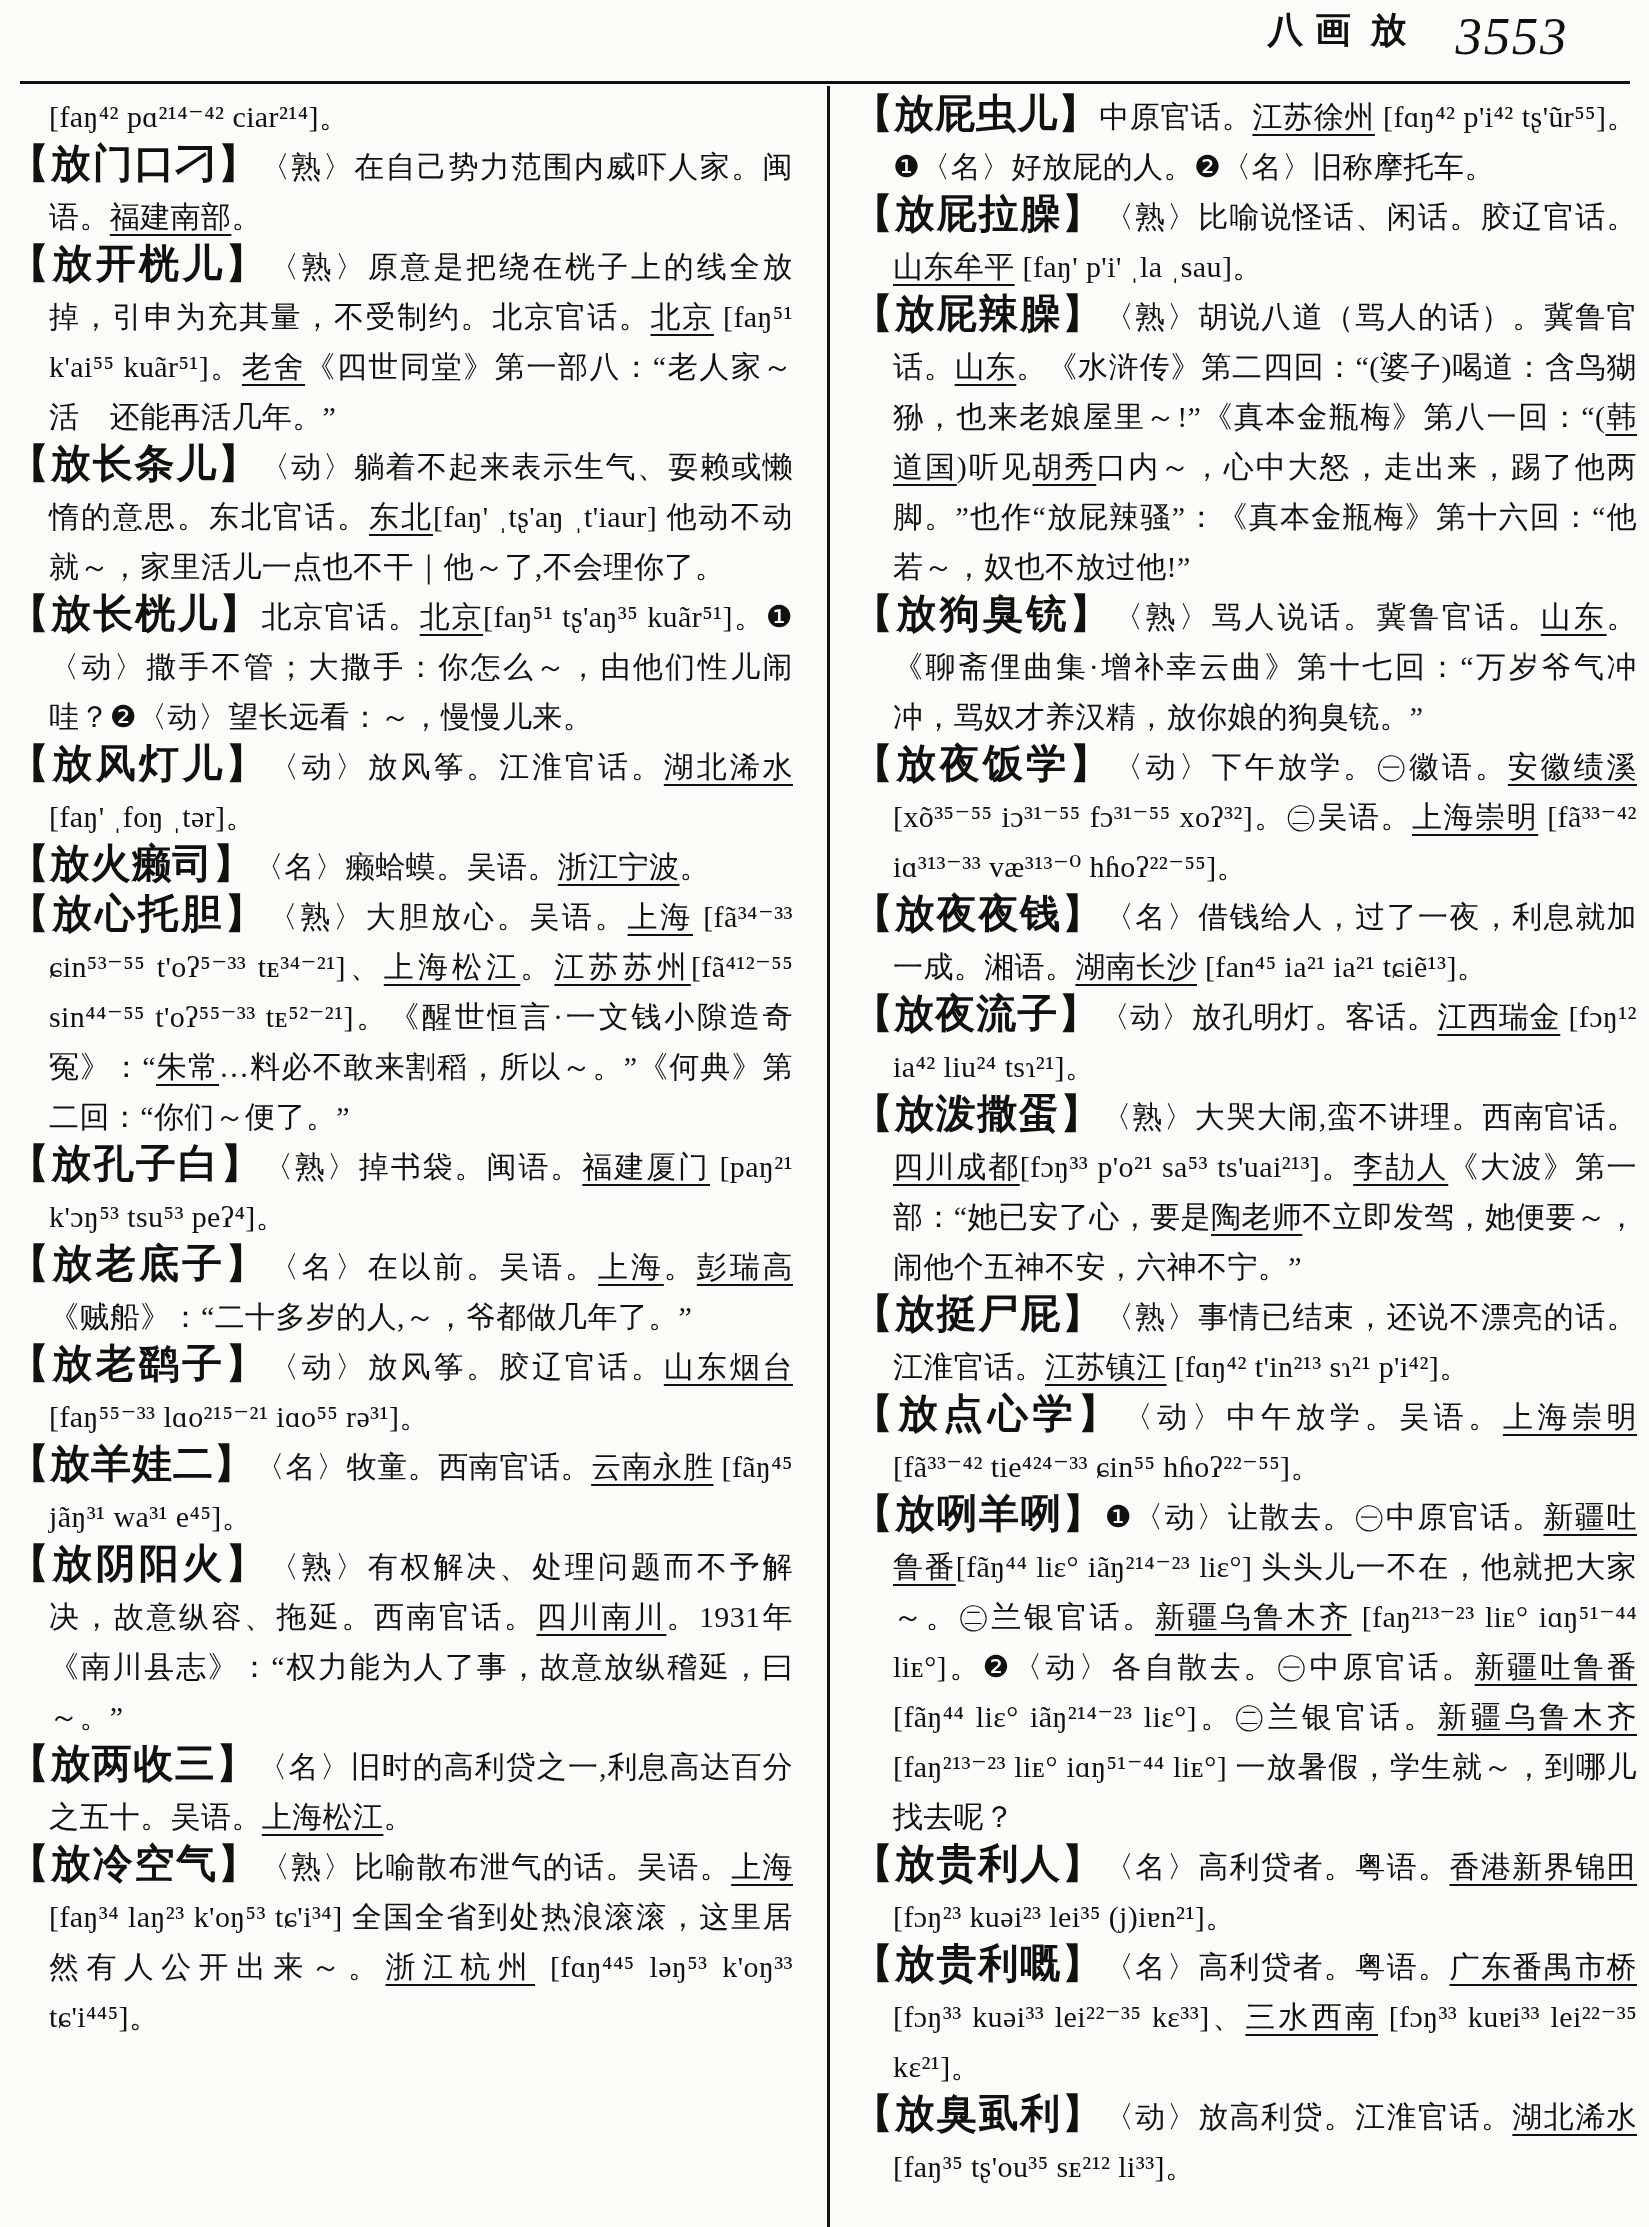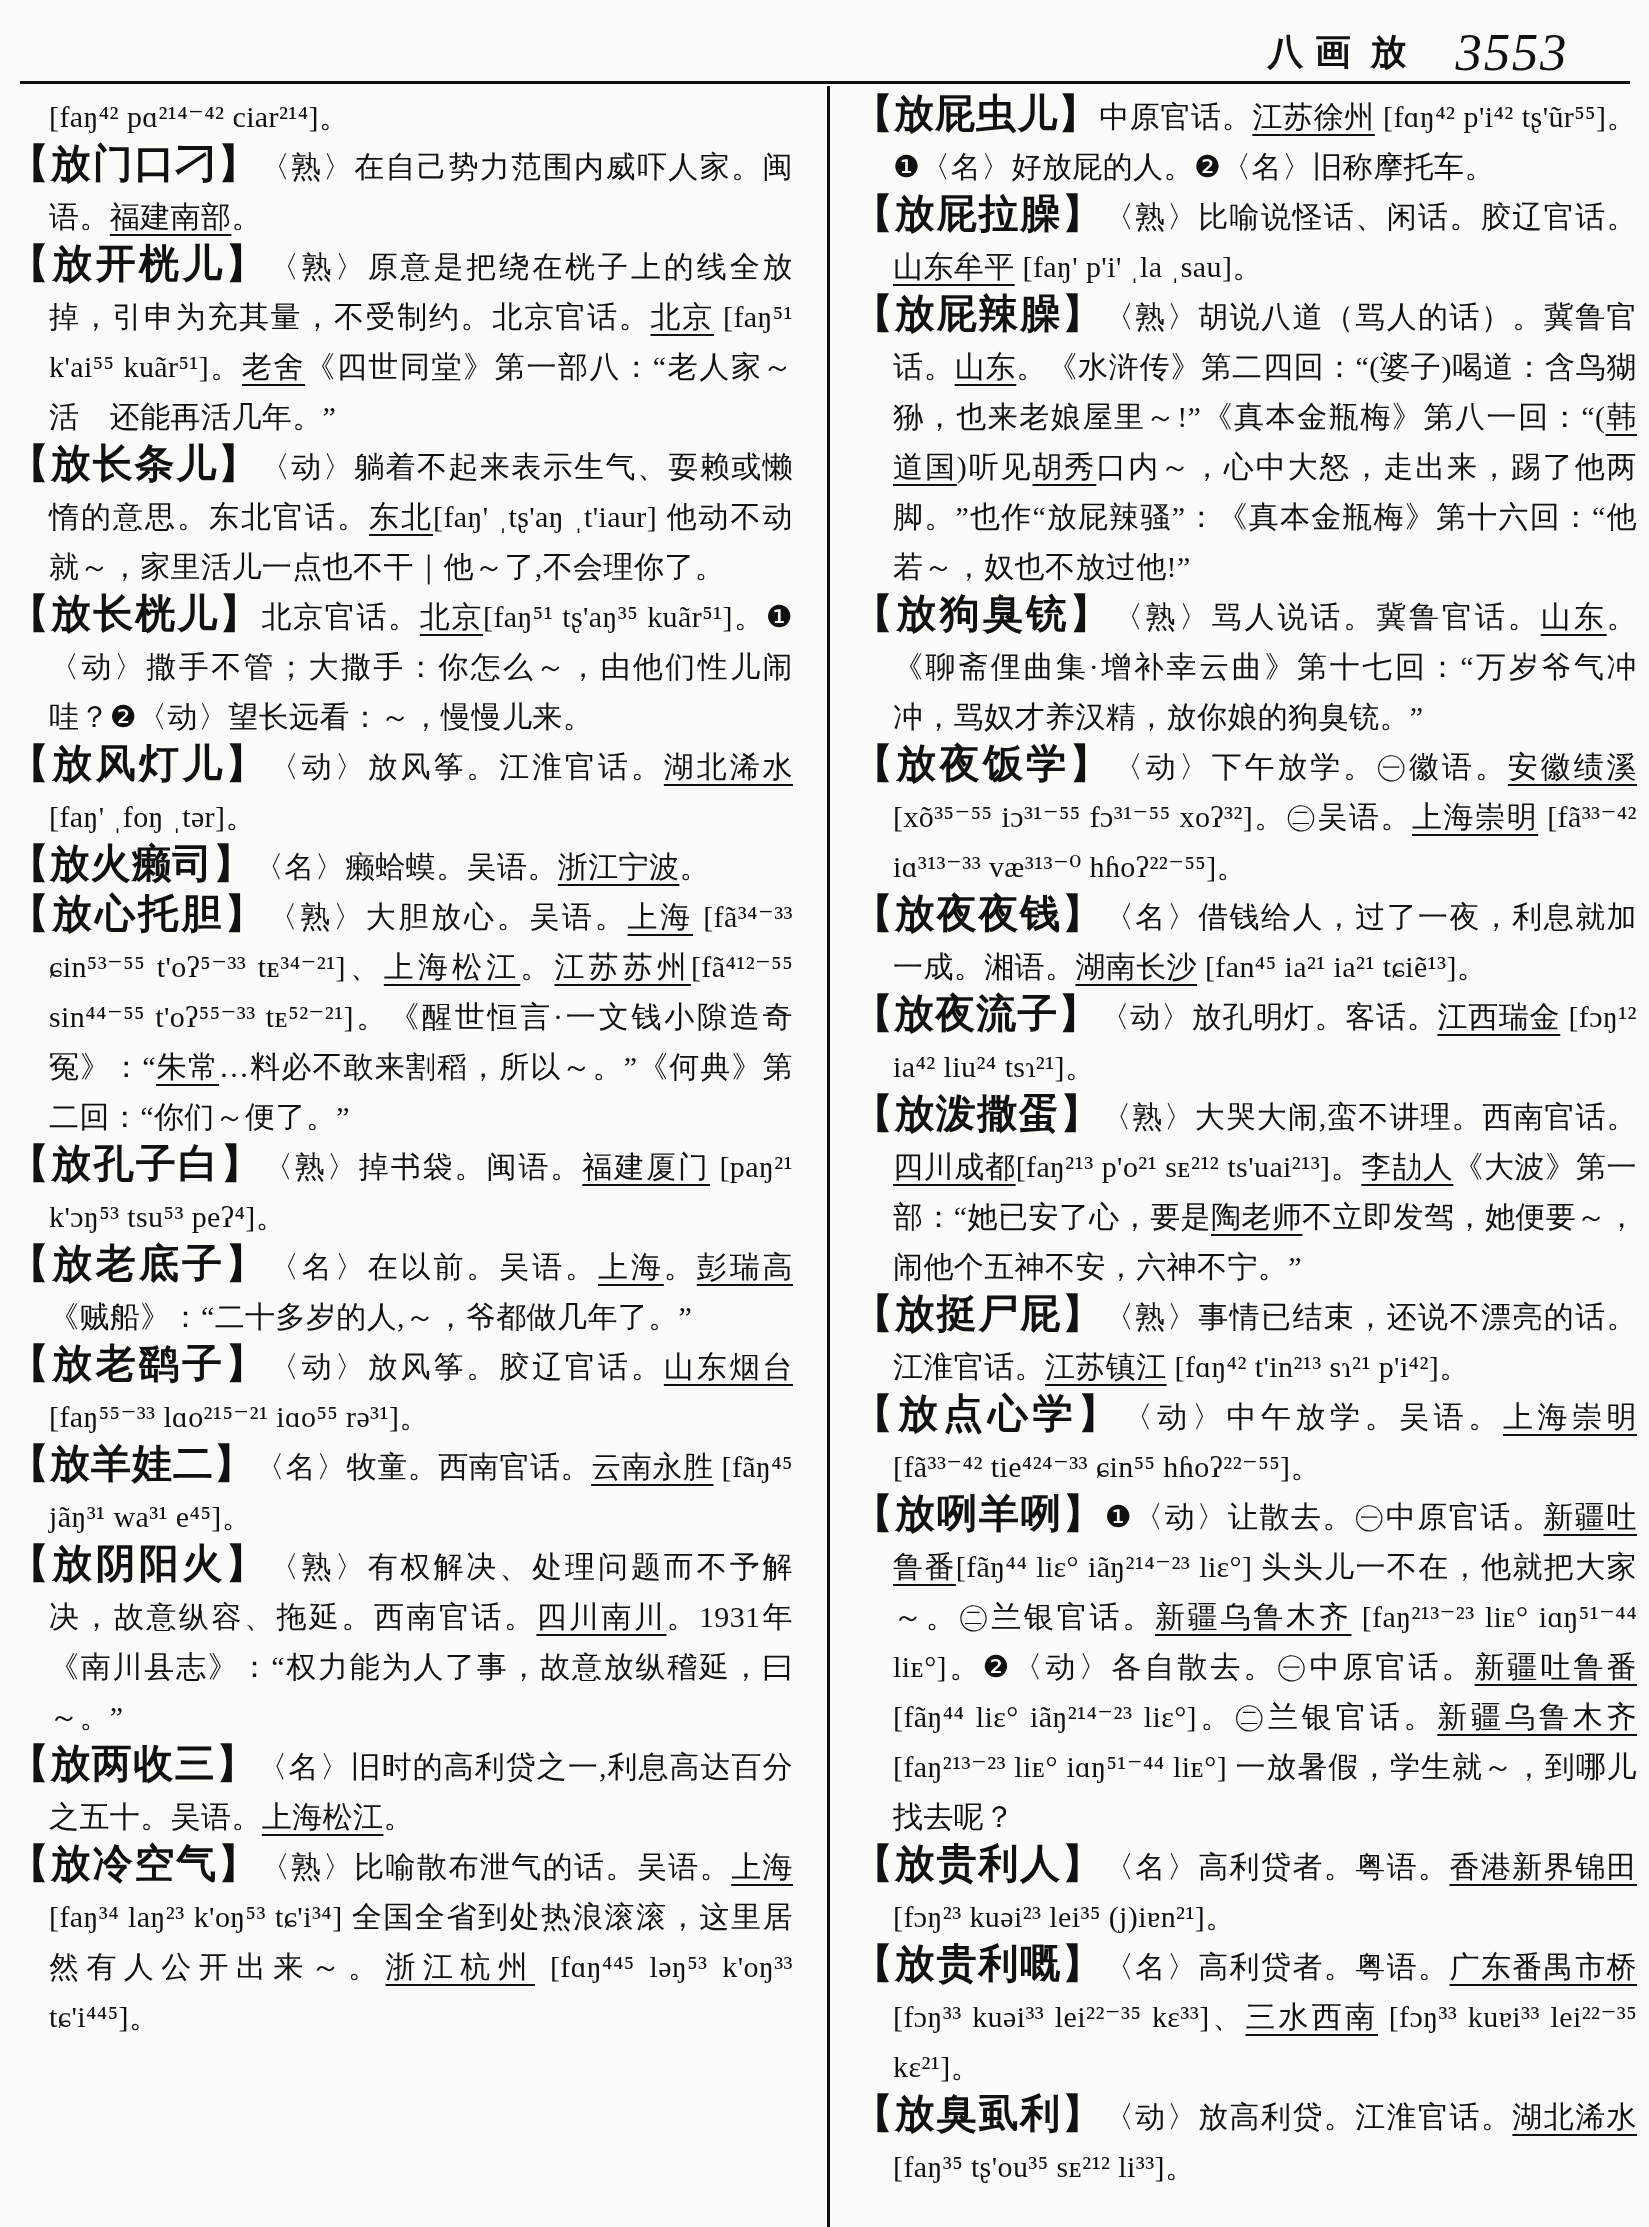--- a/index.html
+++ b/index.html
@@ -10,23 +10,23 @@
   }
   .page{
     position:relative;
     width:1650px;height:2227px;
     background:#fbfbf8;
     color:#111;
     overflow:hidden;
   }
   .header{
     position:absolute;
-    top:22px;right:82px;
+    top:6px;right:82px;
     display:flex;
-    align-items:center;
+    align-items:flex-start;
     gap:49px;
   }
   .header .section{
     font-family:"DejaVu Sans","Liberation Sans",sans-serif;
     font-weight:700;
     font-size:36px;
     letter-spacing:11.5px;
   }
   .header .hanzi{
     font-family:"DejaVu Sans","Liberation Sans",sans-serif;
@@ -117,21 +117,21 @@
       <div class="entry"><span class="head">【放冷空气】</span><span>〈熟〉比喻散布泄气的话。吴语。</span><span class="u">上海</span><span>[faŋ³⁴ laŋ²³ k'oŋ⁵³ tɕ'i³⁴] 全国全省到处热浪滚滚，这里居然有人公开出来～。</span><span class="u">浙江杭州</span><span> [fɑŋ⁴⁴⁵ ləŋ⁵³ k'oŋ³³ tɕ'i⁴⁴⁵]。</span></div>
     </div>
   <div class="col col-right">
       <div class="entry"><span class="head">【放屁虫儿】</span><span>中原官话。</span><span class="u">江苏徐州</span><span> [fɑŋ⁴² p'i⁴² tʂ'ũr⁵⁵]。❶〈名〉好放屁的人。❷〈名〉旧称摩托车。</span></div>
       <div class="entry"><span class="head">【放屁拉臊】</span><span>〈熟〉比喻说怪话、闲话。胶辽官话。</span><span class="u">山东牟平</span><span> [faŋ' p'i' ˌla ˌsau]。</span></div>
       <div class="entry"><span class="head">【放屁辣臊】</span><span>〈熟〉胡说八道（骂人的话）。冀鲁官话。</span><span class="u">山东</span><span>。《水浒传》第二四回：“(婆子)喝道：含鸟猢狲，也来老娘屋里～!”《真本金瓶梅》第八一回：“(</span><span class="u">韩道国</span><span>)听见</span><span class="u">胡秀</span><span>口内～，心中大怒，走出来，踢了他两脚。”也作“放屁辣骚”：《真本金瓶梅》第十六回：“他若～，奴也不放过他!”</span></div>
       <div class="entry"><span class="head">【放狗臭铳】</span><span>〈熟〉骂人说话。冀鲁官话。</span><span class="u">山东</span><span>。《聊斋俚曲集·增补幸云曲》第十七回：“万岁爷气冲冲，骂奴才养汉精，放你娘的狗臭铳。”</span></div>
       <div class="entry"><span class="head">【放夜饭学】</span><span>〈动〉下午放学。㊀徽语。</span><span class="u">安徽绩溪</span><span> [xõ³⁵⁻⁵⁵ iɔ³¹⁻⁵⁵ fɔ³¹⁻⁵⁵ xoʔ³²]。㊁吴语。</span><span class="u">上海崇明</span><span> [fã³³⁻⁴² iɑ³¹³⁻³³ væ³¹³⁻⁰ hɦoʔ²²⁻⁵⁵]。</span></div>
       <div class="entry"><span class="head">【放夜夜钱】</span><span>〈名〉借钱给人，过了一夜，利息就加一成。湘语。</span><span class="u">湖南长沙</span><span> [fan⁴⁵ ia²¹ ia²¹ tɕiẽ¹³]。</span></div>
       <div class="entry"><span class="head">【放夜流子】</span><span>〈动〉放孔明灯。客话。</span><span class="u">江西瑞金</span><span> [fɔŋ¹² ia⁴² liu²⁴ tsɿ²¹]。</span></div>
-      <div class="entry"><span class="head">【放泼撒蛋】</span><span>〈熟〉大哭大闹,蛮不讲理。西南官话。</span><span class="u">四川成都</span><span>[faŋ²¹³ p'o²¹ sᴇ²¹² ts'uai²¹³]。</span><span class="u">李劼人</span><span>《大波》第一部：“她已安了心，要是</span><span class="u">陶老师</span><span>不立即发驾，她便要～，闹他个五神不安，六神不宁。”</span></div>
+      <div class="entry"><span class="head">【放泼撒蛋】</span><span>〈熟〉大哭大闹,蛮不讲理。西南官话。</span><span class="u">四川成都</span><span>[fɔŋ³³ p'o²¹ sa⁵³ ts'uai²¹³]。</span><span class="u">李劼人</span><span>《大波》第一部：“她已安了心，要是</span><span class="u">陶老师</span><span>不立即发驾，她便要～，闹他个五神不安，六神不宁。”</span></div>
       <div class="entry"><span class="head">【放挺尸屁】</span><span>〈熟〉事情已结束，还说不漂亮的话。江淮官话。</span><span class="u">江苏镇江</span><span> [fɑŋ⁴² t'in²¹³ sɿ²¹ p'i⁴²]。</span></div>
       <div class="entry"><span class="head">【放点心学】</span><span>〈动〉中午放学。吴语。</span><span class="u">上海崇明</span><span> [fã³³⁻⁴² tie⁴²⁴⁻³³ ɕin⁵⁵ hɦoʔ²²⁻⁵⁵]。</span></div>
       <div class="entry"><span class="head">【放咧羊咧】</span><span>❶〈动〉让散去。㊀中原官话。</span><span class="u">新疆吐鲁番</span><span>[fãŋ⁴⁴ liɛ° iãŋ²¹⁴⁻²³ liɛ°] 头头儿一不在，他就把大家～。㊁兰银官话。</span><span class="u">新疆乌鲁木齐</span><span> [faŋ²¹³⁻²³ liᴇ° iɑŋ⁵¹⁻⁴⁴ liᴇ°]。❷〈动〉各自散去。㊀中原官话。</span><span class="u">新疆吐鲁番</span><span> [fãŋ⁴⁴ liɛ° iãŋ²¹⁴⁻²³ liɛ°]。㊁兰银官话。</span><span class="u">新疆乌鲁木齐</span><span>[faŋ²¹³⁻²³ liᴇ° iɑŋ⁵¹⁻⁴⁴ liᴇ°] 一放暑假，学生就～，到哪儿找去呢？</span></div>
       <div class="entry"><span class="head">【放贵利人】</span><span>〈名〉高利贷者。粤语。</span><span class="u">香港新界锦田</span><span> [fɔŋ²³ kuəi²³ lei³⁵ (j)iɐn²¹]。</span></div>
       <div class="entry"><span class="head">【放贵利嘅】</span><span>〈名〉高利贷者。粤语。</span><span class="u">广东番禺市桥</span><span> [fɔŋ³³ kuəi³³ lei²²⁻³⁵ kɛ³³]、</span><span class="u">三水西南</span><span> [fɔŋ³³ kuɐi³³ lei²²⁻³⁵ kɛ²¹]。</span></div>
       <div class="entry"><span class="head">【放臭虱利】</span><span>〈动〉放高利贷。江淮官话。</span><span class="u">湖北浠水</span><span> [faŋ³⁵ tʂ'ou³⁵ sᴇ²¹² li³³]。</span></div>
     </div>
 
 </div>
 

